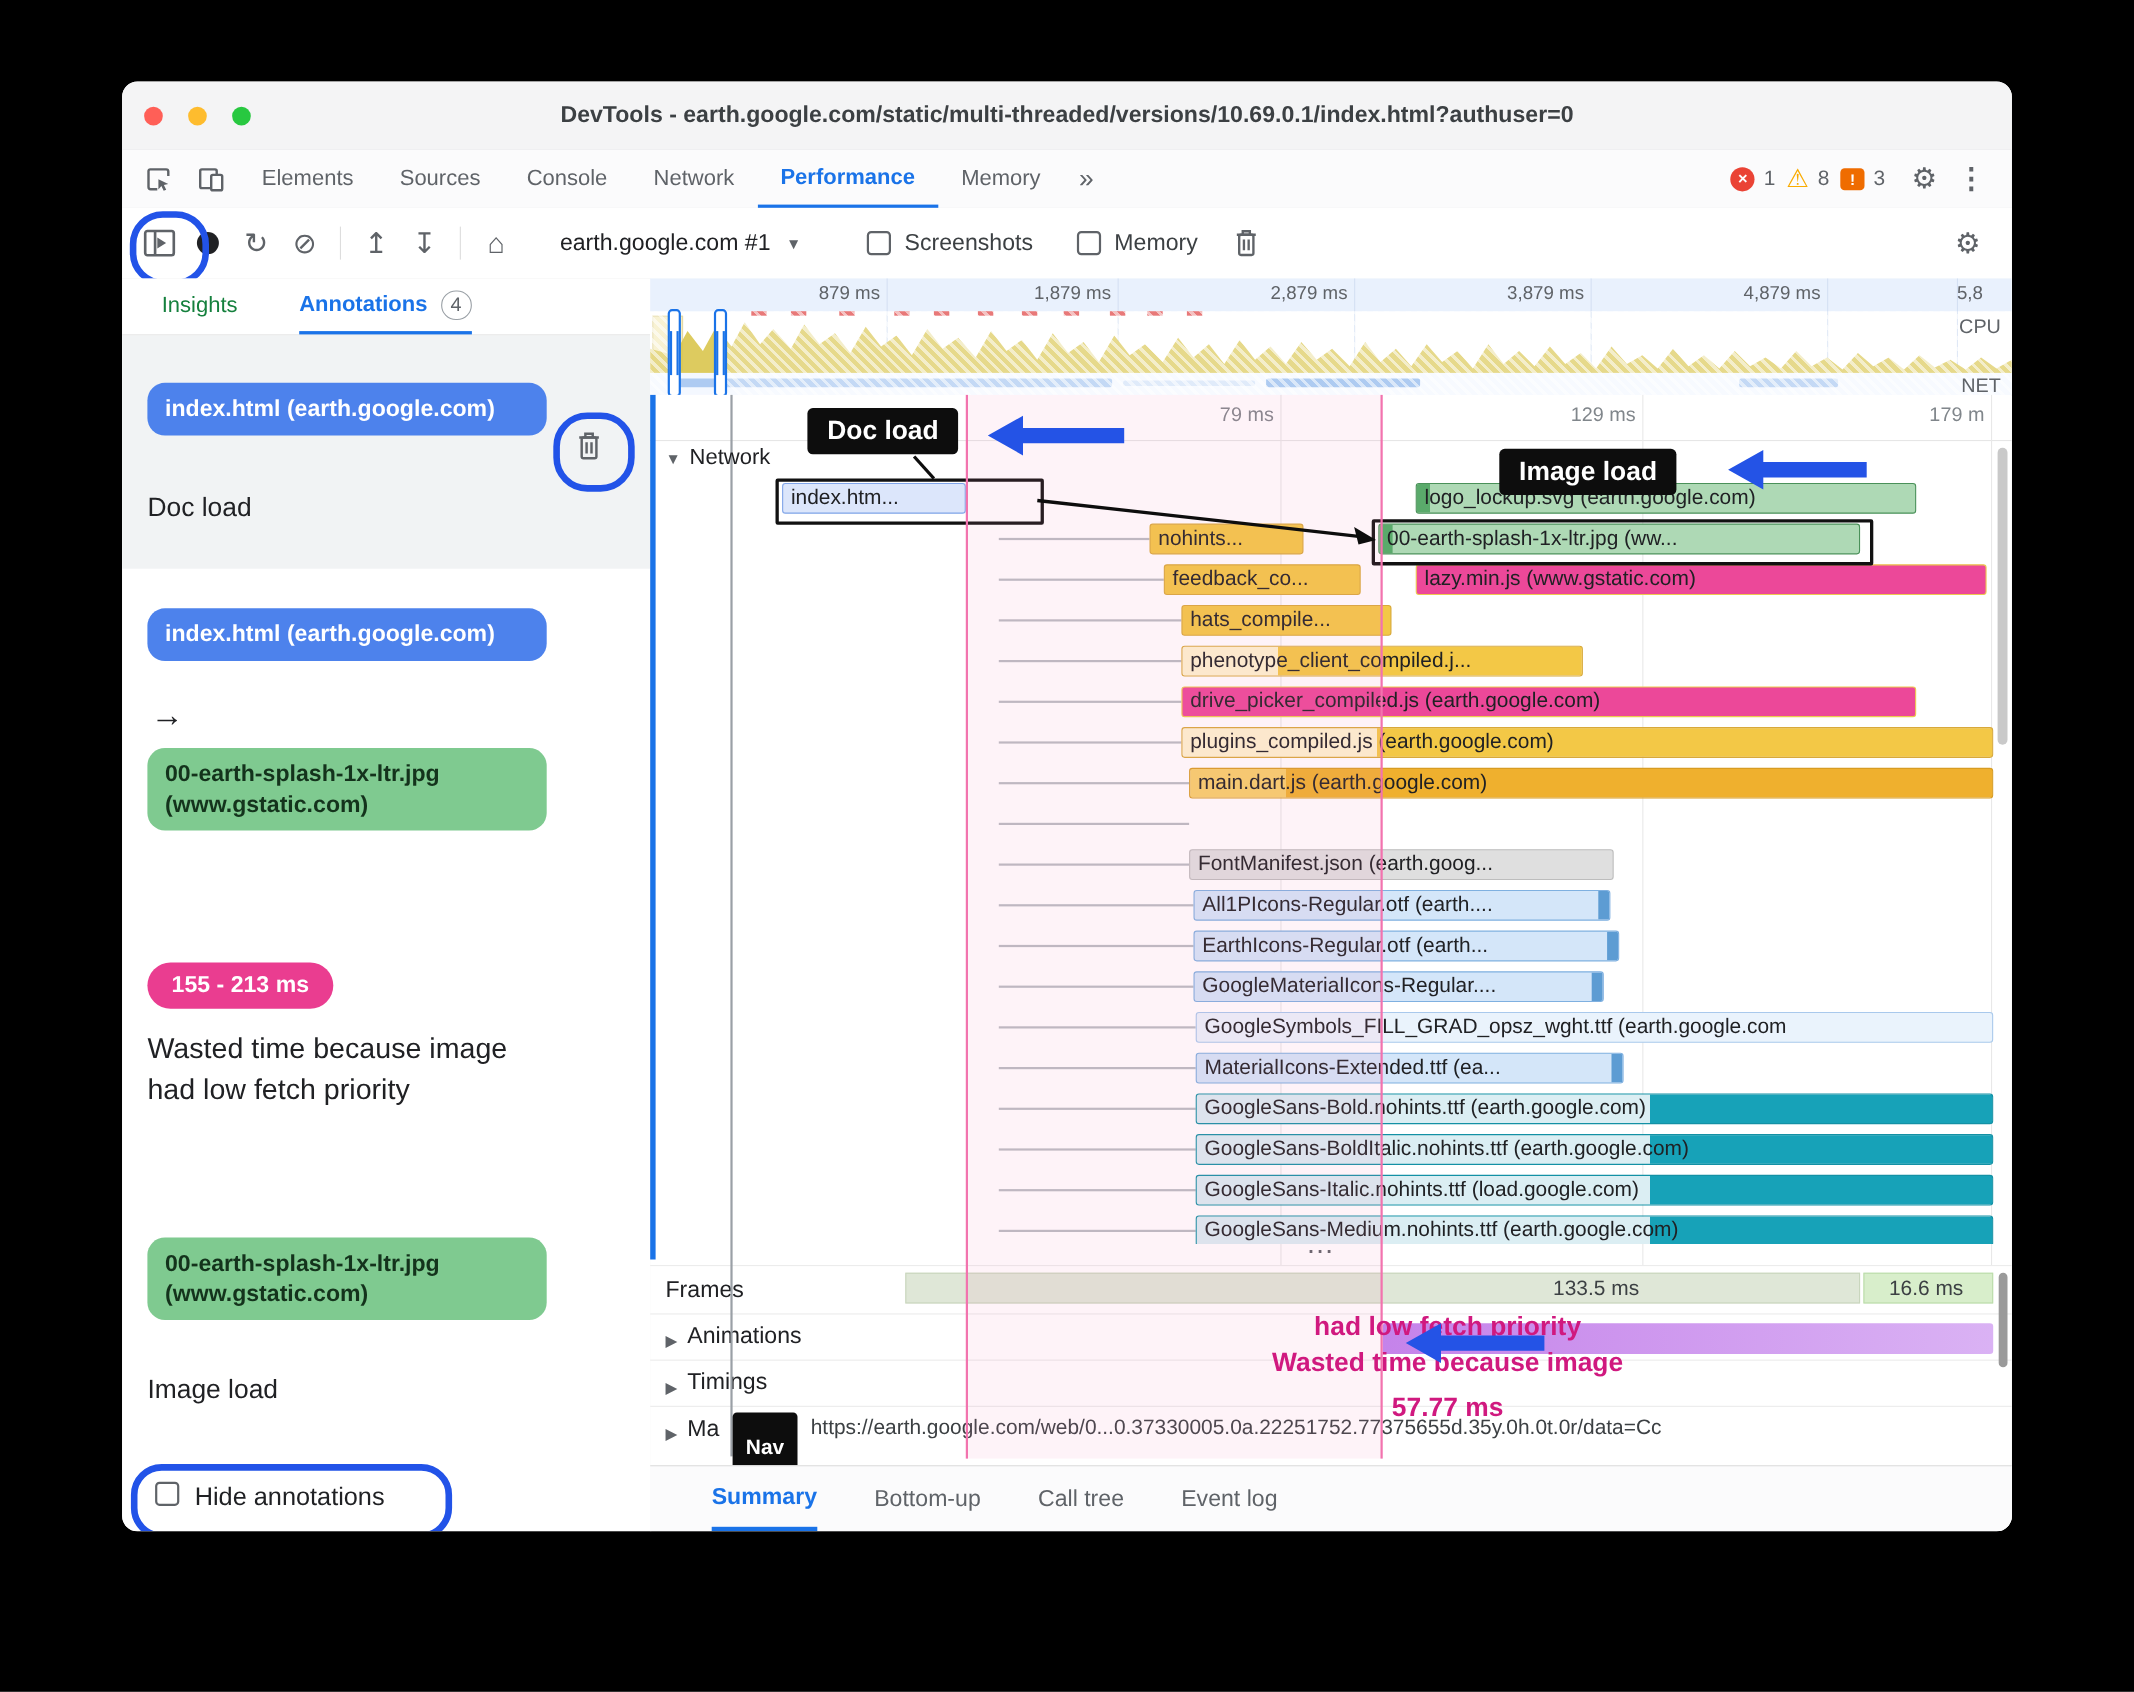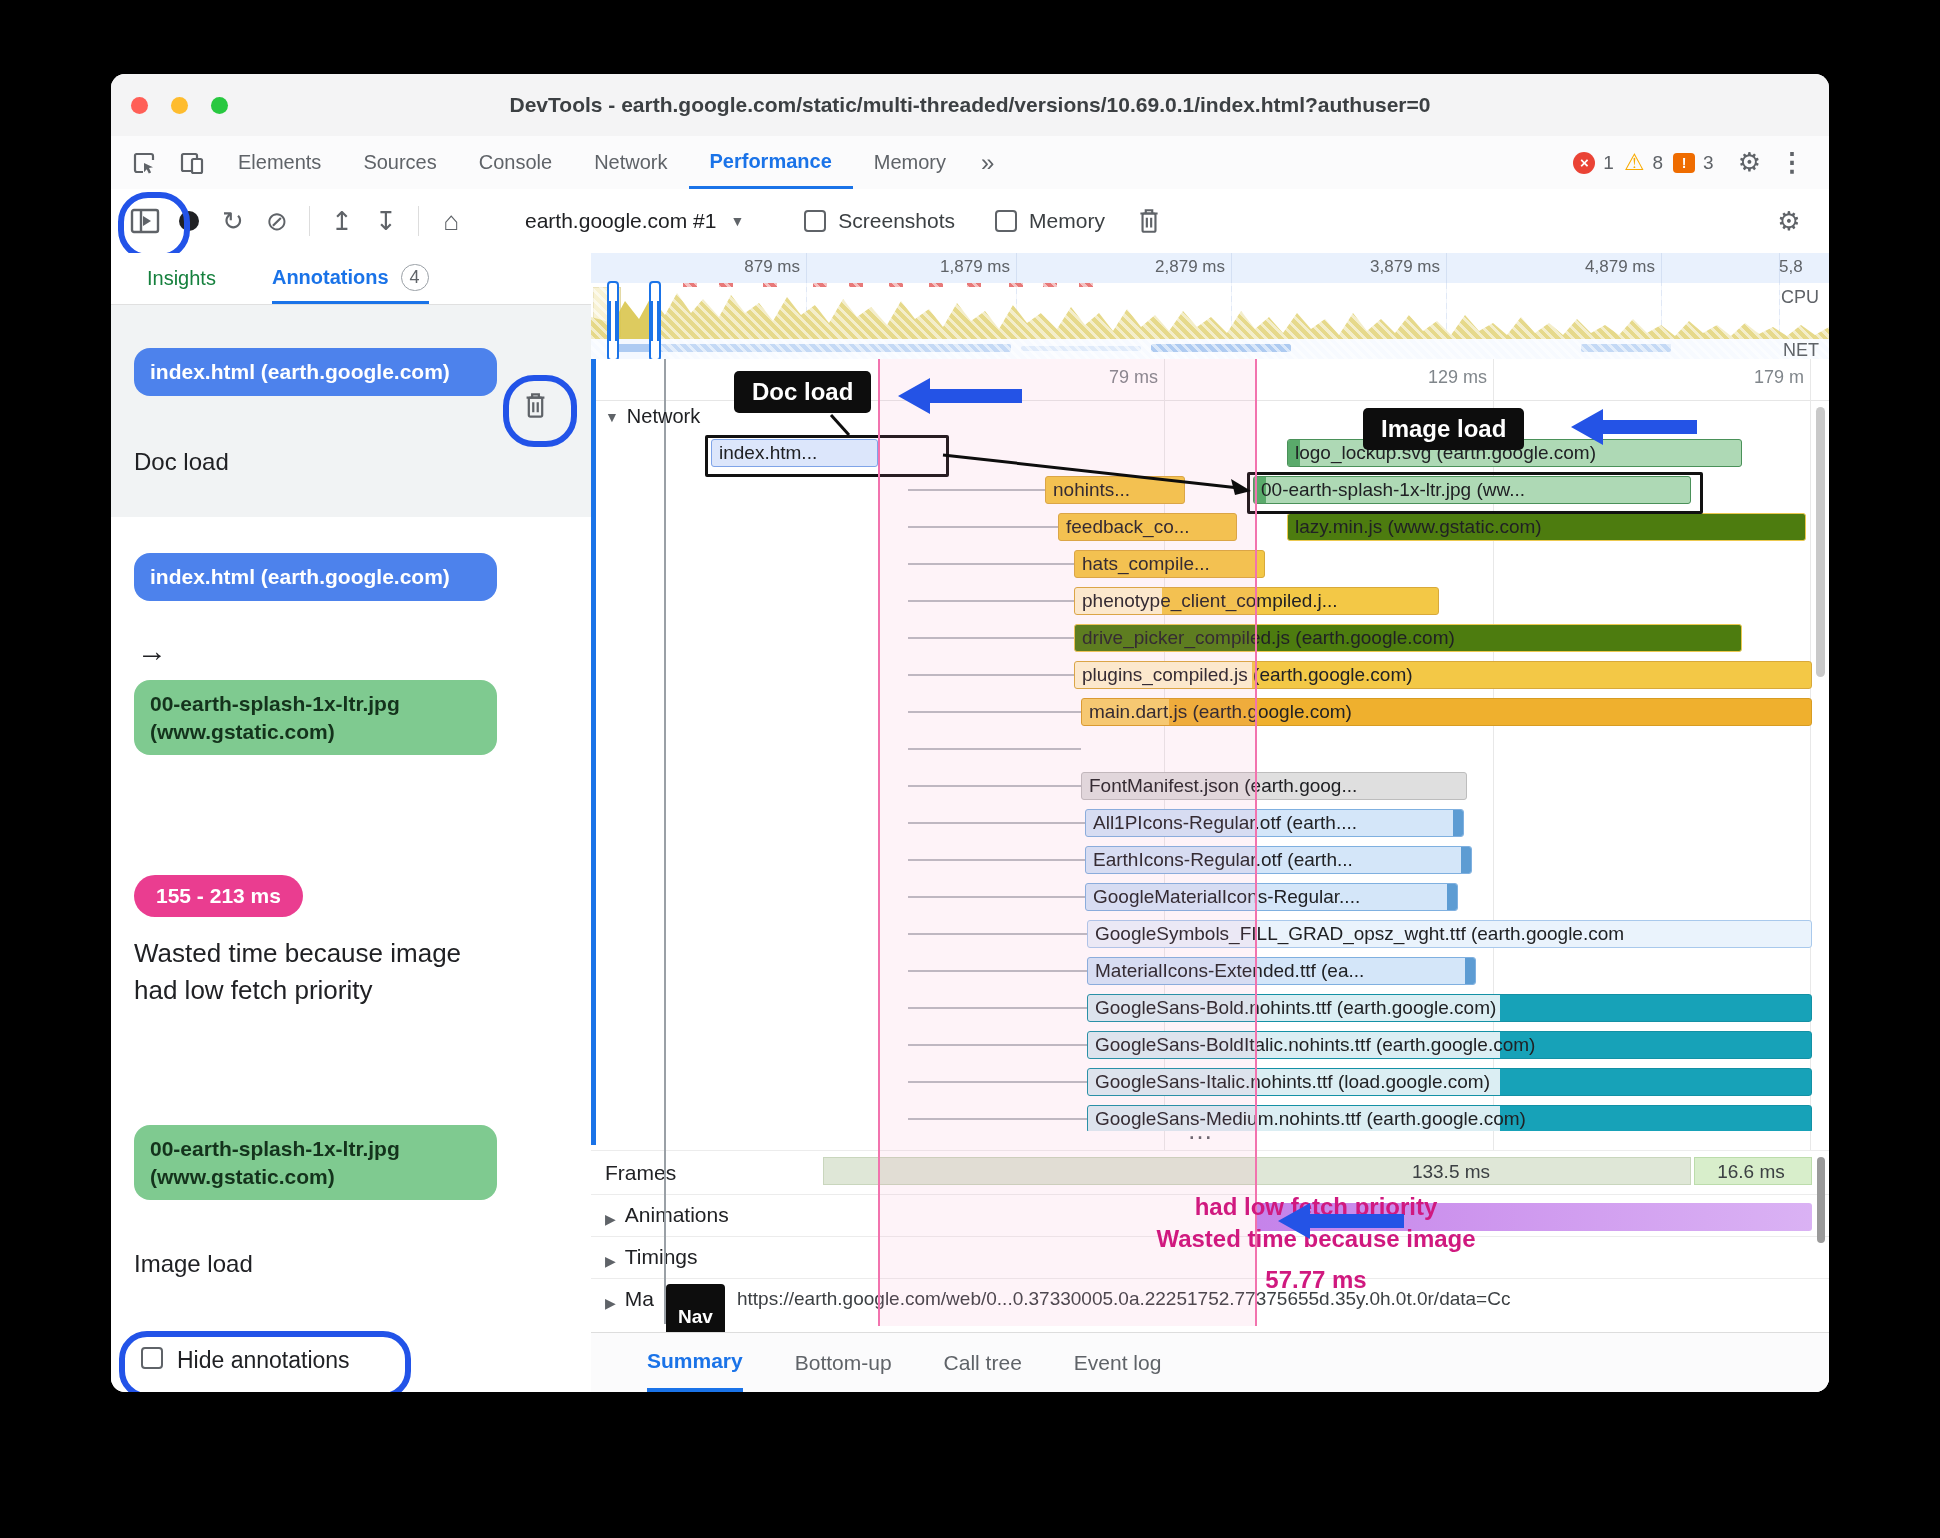--- a/index.html
+++ b/index.html
@@ -19,21 +19,21 @@
   .badges{margin-left:auto;display:flex;align-items:center;gap:10px;padding-right:24px}
   .errdot{width:22px;height:22px;border-radius:50%;background:#ea4335;color:#fff;font-size:15px;font-weight:bold;display:flex;align-items:center;justify-content:center}
   .warn{color:#f9ab00;font-size:23px;line-height:1}
   .issue{width:22px;height:20px;border-radius:4px;background:#ef6c00;color:#fff;font-size:14px;font-weight:bold;display:flex;align-items:center;justify-content:center}
   .cnt{font-size:19px;color:#5f6368;margin-left:-2px}
   .glyph{color:#5f6368}
   
   .ptoolbar{position:absolute;left:0;top:115px;width:100%;height:64px;background:#fff;border-bottom:1px solid #e0e0e0;display:flex;align-items:center}
   .pticon{width:44px;height:44px;display:flex;align-items:center;justify-content:center;font-size:26px;color:#5f6368}
   .vsep{width:1px;height:30px;background:#ddd;margin:0 10px}
-  .sel{display:flex;align-items:center;gap:14px;margin-left:52px;font-size:21px;color:#202124}
+  .sel{display:flex;align-items:center;gap:14px;margin-left:36px;font-size:21px;color:#202124}
   .sel .caret{font-size:14px;color:#5f6368}
   .cbx{width:22px;height:22px;border:2px solid #5f6368;border-radius:4px;background:#fff;box-sizing:border-box}
   .cblab{font-size:21px;color:#3c4043;margin-left:12px}
   .ring{position:absolute;border:6px solid #2253e8;border-radius:30px;background:transparent;pointer-events:none}
   
   .sidebar{position:absolute;left:0;top:179px;width:480px;height:1139px;background:#fff;border-right:1px solid #e0e0e0;overflow:hidden}
   .sidetabs{position:absolute;left:0;top:0;width:100%;height:52px;border-bottom:1px solid #e0e0e0;display:flex;align-items:center;padding-left:36px;box-sizing:border-box;gap:56px}
   .sidetab{font-size:20px;color:#15803d;height:100%;display:flex;align-items:center;gap:12px;box-sizing:border-box}
   .sidetab.active{color:#1a73e8;border-bottom:3px solid #1a73e8;font-weight:bold}
   .sbadge{min-width:28px;height:27px;border:1.5px solid #9aa0a6;border-radius:14px;color:#5f6368;font-size:18px;font-weight:normal;display:flex;align-items:center;justify-content:center;padding:0 4px;box-sizing:border-box}
@@ -63,21 +63,21 @@
   .trackaccent{position:absolute;left:0;top:106px;width:5px;height:786px;background:#1a73e8;z-index:3}
   .netlabel{position:absolute;left:14px;top:152px;font-size:20px;color:#202124;z-index:3;display:flex;gap:8px;align-items:center}
   .exp{font-size:14px;color:#5f6368}
   #network-rows{position:absolute;left:0;top:182px;width:1238px;height:696px;overflow:hidden;z-index:2}
   .req{position:absolute;height:28px;border-radius:3px;font-size:19px;white-space:nowrap;overflow:hidden;padding:0 7px;box-sizing:border-box;color:#202124;line-height:25px;border:1px solid transparent}
   .req span{position:relative;z-index:2}
   .doc{background:#dce6fb;border-color:#7fa4e8}
   .img{background:#aed9b5;border-color:#4a9159}
   .img::before{content:'';position:absolute;left:0;top:0;bottom:0;width:12px;background:#5aaa6b}
   .js-solid{background:#f3c846;border-color:#d8a93a}
-  .js-pale{background:#4d7c0f;border-color:#ecc94f}
+  .js-pale{background:#ec4899;border-color:#ecc94f}
   .js-mixed{background:linear-gradient(to right,#fdf3d0 0 24%,#f3c846 24%);border-color:#d8a93a}
   .js-orange{background:linear-gradient(to right,#f6d06a 0 12%,#efb02e 12%);border-color:#d79c23}
   .other{background:#dfdfdf;border-color:#bdbdbd}
   .font{background:#d4e6f9;border-color:#7fb0e0}
   .font::after{content:'';position:absolute;right:0;top:0;bottom:0;width:10px;background:#5d9cd3}
   .font-pale{background:#eaf3fc;border-color:#a9c9ec}
   .font-teal{background:linear-gradient(to right,#dbeef3 0 57%,#17a2b8 57%);border-color:#1391a5}
   .leader{position:absolute;height:2px;background:#b9bdc2}
   .outline-box{position:absolute;border:3px solid #111;border-radius:2px;z-index:4;pointer-events:none}
   .pinkzone{position:absolute;left:287px;top:106px;width:379px;height:967px;background:rgba(246,140,190,.10);border-left:2px solid #f273ae;border-right:2px solid #f273ae;box-sizing:border-box;z-index:5;pointer-events:none}

